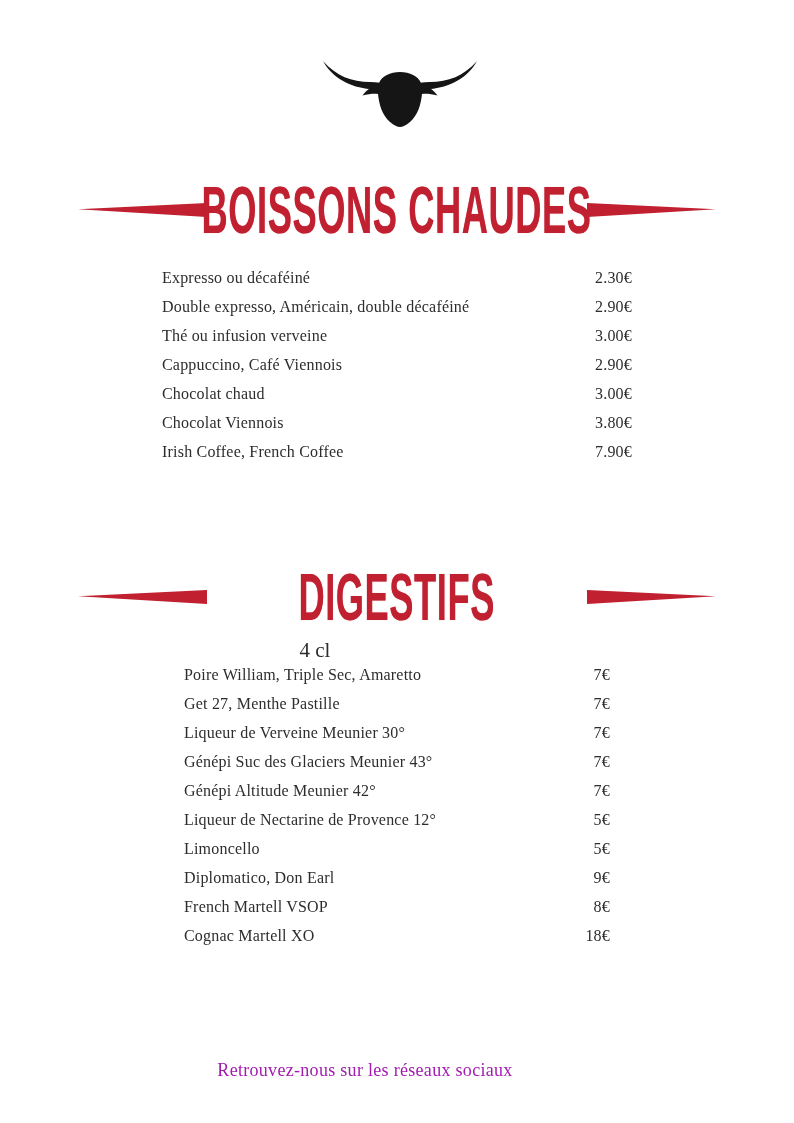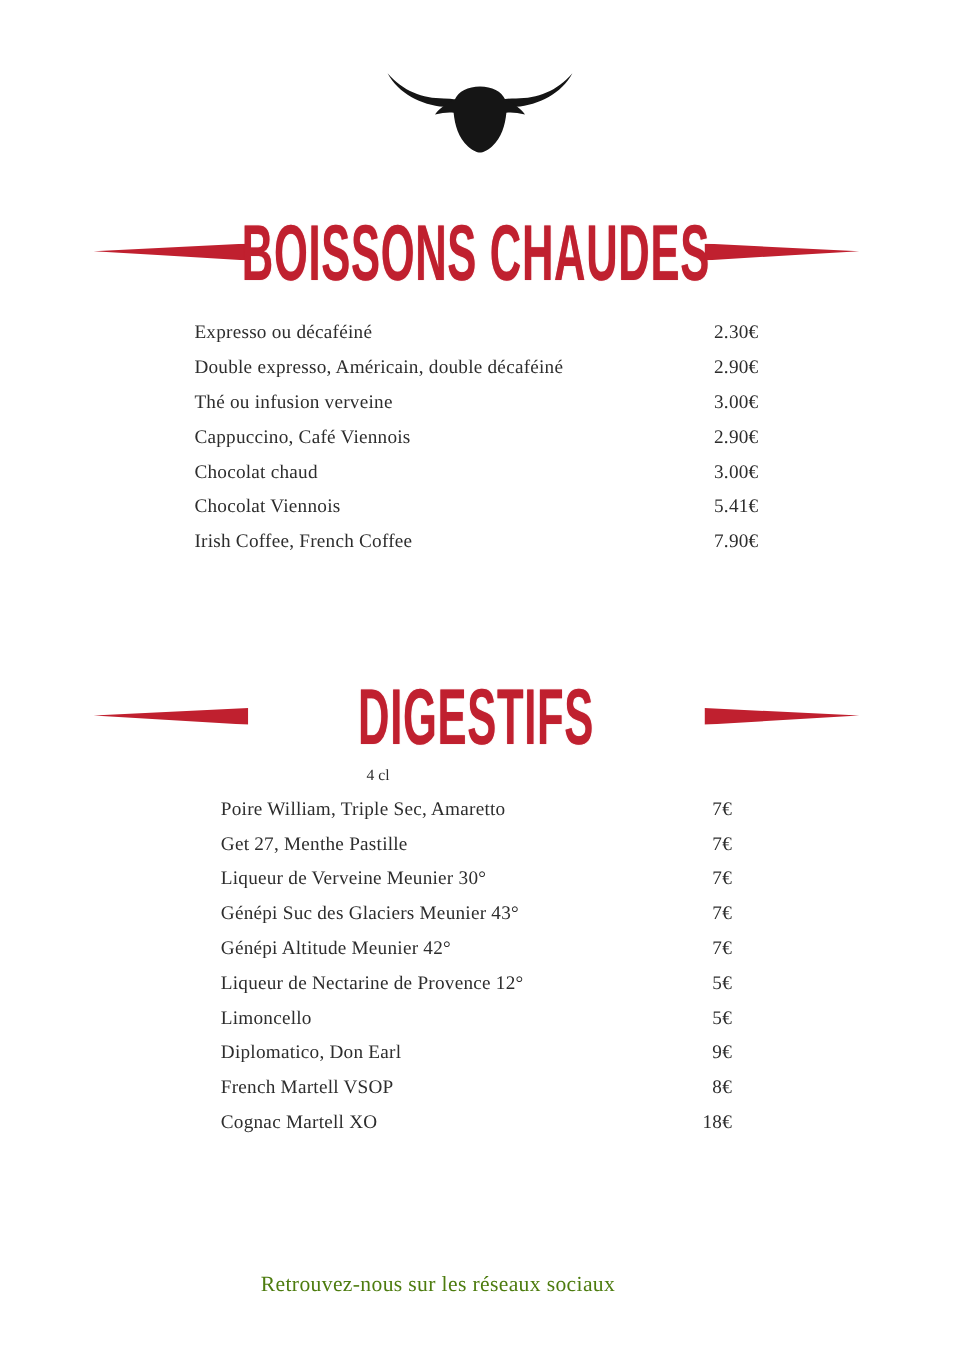--- a/index.html
+++ b/index.html
@@ -92,32 +92,32 @@
     line-height: 29px;
     text-align: right;
   }
 
   .volume-note {
     position: absolute;
     top: 638px;
     left: 0;
     width: 630px;
     text-align: center;
-    font-size: 13px;
+    font-size: 21px;
   }
 
   .footer {
     position: absolute;
     top: 1060px;
     left: 0;
     width: 730px;
     text-align: center;
     font-size: 18px;
     letter-spacing: 0.3px;
-    color: #4d7c0f;
+    color: #a21caf;
   }
 </style>
 </head>
 <body>
 
 <div class="page">
 
   <div class="logo">
     <svg viewBox="0 0 320 140" aria-hidden="true">
       <g fill="#151515">
@@ -195,21 +195,21 @@
 
     </div>
     <div class="item-price">3.00€</div>
   </div>
 
   <div class="item-row">
     <div class="item-left">
       <div class="item-name">Chocolat Viennois</div>
 
     </div>
-    <div class="item-price">5.41€</div>
+    <div class="item-price">3.80€</div>
   </div>
 
   <div class="item-row">
     <div class="item-left">
       <div class="item-name">Irish Coffee, French Coffee</div>
 
     </div>
     <div class="item-price">7.90€</div>
   </div>
 </div>

